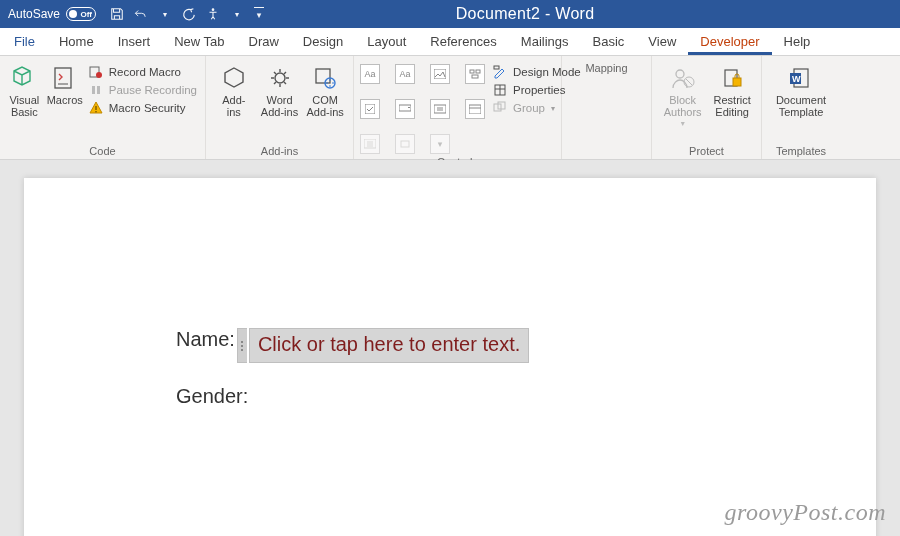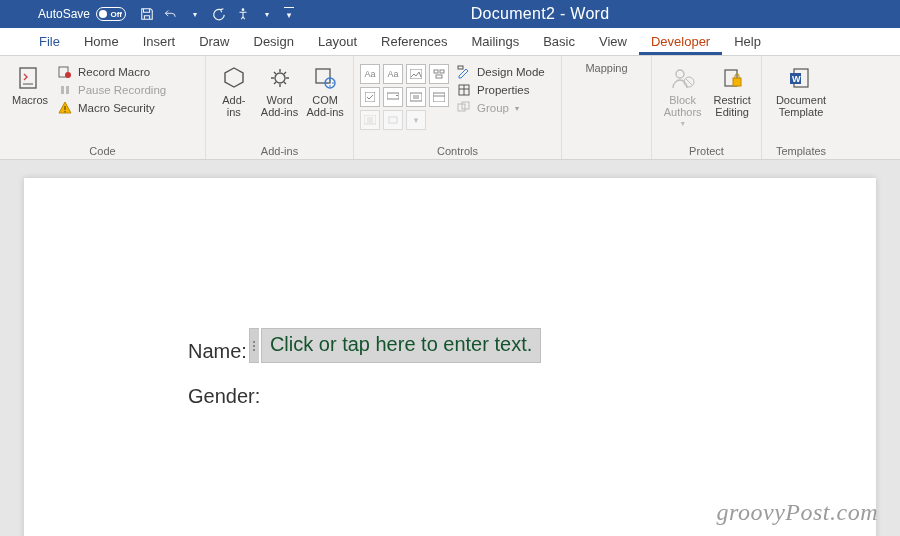--- a/index.html
+++ b/index.html
@@ -1,56 +1,56 @@
 <!DOCTYPE html>
 <html><head>
 <meta charset="utf-8">
 <style>
   * { box-sizing: border-box; margin: 0; padding: 0; font-family: "Segoe UI", Arial, sans-serif; }
   body { width: 900px; height: 536px; background: #fff; overflow: hidden; position: relative; }
 
   
   .titlebar { height: 28px; background: #2b579a; color: #fff; display: flex; align-items: center; font-size: 12px; }
-  .autosave { display: flex; align-items: flex-start; gap: 6px; padding: 0 8px; margin-left: 30px; }
+  .autosave { display: flex; align-items: flex-start; gap: 6px; padding: 0 8px; }
   .toggle { width: 30px; height: 14px; border: 1px solid #fff; border-radius: 8px; position: relative; display: inline-flex; align-items: center; justify-content: flex-end; padding: 0 3px; font-size: 8px; font-weight: bold; }
   .toggle::after { content:""; width:8px; height:8px; border-radius:50%; background:#fff; position:absolute; left:2px; top:2px; }
   .qat { display:flex; align-items:center; gap:10px; padding:0 6px; }
   .qat .qicon { width:14px; height:14px; display:flex; align-items:center; justify-content:center; font-size:13px; opacity:.95; cursor:pointer; }
   .title-center { flex:1; text-align:center; font-size:16px; letter-spacing:.3px; }
 
   
-  .tabs { height: 28px; background: #fff; border-bottom: 1px solid #d4d4d4; display: flex; align-items:flex-end; padding-left: 27px; gap: 0; font-size: 13px; color:#333; }
+  .tabs { height: 28px; background: #fff; border-bottom: 1px solid #d4d4d4; display: flex; align-items:flex-end; padding-left: 2px; gap: 0; font-size: 13px; color:#333; }
   .tab { padding: 5px 12px 6px; cursor:pointer; color:#444; }
   .tab.file { color:#2b579a; font-weight:400; }
   .tab.active { color:#c2410c; border-bottom: 3px solid #2b579a; padding-bottom:3px; font-weight:400; }
 
   
   .ribbon { height: 104px; background: #f3f2f1; border-bottom: 1px solid #d4d4d4; display:flex; font-size:11px; color:#444; }
   .group { border-right:1px solid #e1dfdd; display:flex; flex-direction:column; justify-content:space-between; padding:4px 6px 2px; }
   .group-body { display:flex; align-items:flex-start; gap:2px; flex:1; }
   .group-label { text-align:center; font-size:11px; color:#666; padding-top:2px; }
   .bigbtn { display:flex; flex-direction:column; align-items:center; justify-content:flex-start; width:48px; padding:4px 2px; cursor:pointer; text-align:center; line-height:1.1; gap:2px; }
   .bigbtn .ico { width:28px; height:28px; display:flex; align-items:center; justify-content:center; }
   .bigbtn.disabled { color:#a0a0a0; }
   .stack { display:flex; flex-direction:column; gap:2px; padding-top:4px; }
   .smallbtn { display:flex; align-items:center; gap:6px; padding:1px 2px; cursor:pointer; white-space:nowrap; font-size:11.5px; }
   .smallbtn.disabled { color:#a0a0a0; }
-  .grid3 { display:grid; grid-template-columns:repeat(4, 20px); grid-template-rows:repeat(3, 20px); gap:3px; padding-top:4px; }
+  .grid3 { display:grid; grid-template-columns:repeat(4, 20px); grid-template-rows:repeat(3, 20px); gap:15px; padding-top:4px; }
   .grid3 .cell { width:20px; height:20px; border:1px solid #bdbdbd; background:#fff; display:flex; align-items:center; justify-content:center; font-size:9px; color:#888; cursor:pointer; }
   .grid3 .cell.dis { opacity:.45; }
   svg { display:block; }
 
   
   .docarea { position:absolute; top:160px; left:0; right:0; bottom:0; background:#e6e6e6; overflow:hidden; display:flex; justify-content:center; padding-top:18px; }
   .page { width:852px; background:#fff; box-shadow:0 0 6px rgba(0,0,0,.15); padding:150px 150px 40px 152px; font-family: Calibri, Arial, sans-serif; font-size:20px; color:#333; position:relative; height:600px; }
-  .field-row { display:flex; align-items:flex-end; margin-bottom:22px;margin-left:12px; }
-  .cc { border:1px solid #bfbfbf; background:#d6d6d6; color:#14532d; padding:4px 8px 6px; font-size:20px; position:relative; margin-left:2px; }
+  .field-row { display:flex; align-items:flex-start; margin-bottom:22px; }
+  .cc { border:1px solid #bfbfbf; background:#d6d6d6; color:#7f1d1d; padding:4px 8px 6px; font-size:20px; position:relative; margin-left:2px; }
   .cc-handle { width:10px; align-self:stretch; background:#cfcfcf; border:1px solid #bfbfbf; border-right:none; display:flex; align-items:center; justify-content:center; }
   .cc-handle span { width:2px; height:2px; background:#888; box-shadow:0 4px 0 #888, 0 -4px 0 #888; }
-  .watermark { position:absolute; right:22px; bottom:10px; font-family: Georgia, 'Times New Roman', serif; font-size:24px; color:#9b9b9b; font-style:italic; letter-spacing:.5px; }
+  .watermark { position:absolute; right:14px; bottom:10px; font-family: Georgia, 'Times New Roman', serif; font-size:24px; color:#9b9b9b; font-style:italic; letter-spacing:.5px; }
 </style>
 </head>
 <body>
 
 <div class="titlebar">
   <div class="autosave">
     <span>AutoSave</span>
     <span class="toggle">
         <span>Off</span>
       </span>
@@ -82,38 +82,48 @@
     <span class="qicon" style="font-size:9px;border-top:1px solid #fff;padding-top:1px;width:10px">▾</span>
   </div>
   <div class="title-center">Document2  - Word</div>
   <div style="width:120px"></div>
 </div>
 
 <div class="tabs">
   <div class="tab file">File</div>
   <div class="tab">Home</div>
   <div class="tab">Insert</div>
+  <div class="tab">New Tab</div>
   <div class="tab">Draw</div>
   <div class="tab">Design</div>
   <div class="tab">Layout</div>
   <div class="tab">References</div>
   <div class="tab">Mailings</div>
   <div class="tab">Basic</div>
   <div class="tab">View</div>
   <div class="tab active">Developer</div>
   <div class="tab">Help</div>
 </div>
 
 <div class="ribbon">
 
   <div class="group" style="width:206px">
     <div class="group-body">
       <div class="bigbtn">
         <span class="ico">
           <svg width="28" height="28" viewBox="0 0 28 28">
+              <path fill="none" stroke="#3a7" stroke-width="1.4" d="M4 7l8-4 8 4v10l-8 4-8-4z M4 7l8 4 8-4 M12 11v10"></path>
+            </svg>
+        </span>
+        <span style="white-space:pre-line">Visual
+Basic</span>
+      </div>
+      <div class="bigbtn">
+        <span class="ico">
+          <svg width="28" height="28" viewBox="0 0 28 28">
               <rect x="4" y="4" width="16" height="20" fill="none" stroke="#555" stroke-width="1.3"></rect>
               <path stroke="#c44" stroke-width="1.4" fill="none" d="M8 10l3 3-3 3"></path>
               <path stroke="#555" d="M7 20h10"></path>
             </svg>
         </span>
         <span>Macros</span>
       </div>
       <div class="stack">
         <div class="smallbtn">
           <span>

